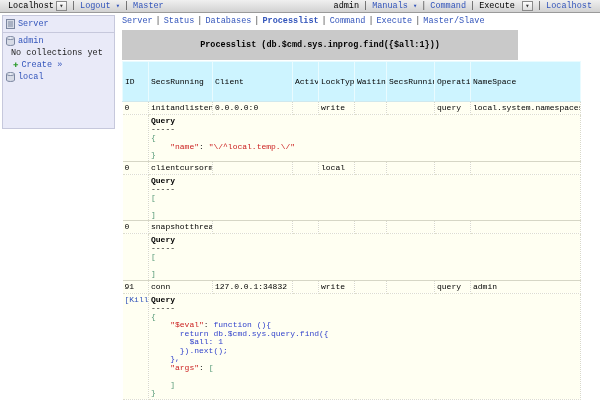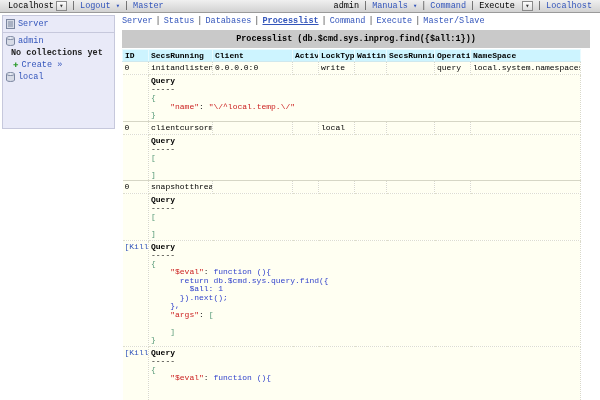--- a/index.html
+++ b/index.html
@@ -29,40 +29,40 @@
 
   
   .page { position:relative; }
   .sidebar {
     position:absolute; left:2px; top:2px; width:113px; min-height:114px;
     background:#e9eaf8; border:1px solid #c6c8dc; padding:2px 0 6px 0;
     font-size:8.5px;
   }
   .sb-item { padding:1px 3px; white-space:nowrap; display:flex; align-items:center; gap:3px; }
   .sb-divider { border-top:1px solid #c6c8dc; margin:2px 0; }
-  .sb-note { color:#222; padding:1px 3px 1px 8px; white-space:nowrap;font-weight:bold; }
+  .sb-note { color:#222; padding:1px 3px 1px 8px; white-space:nowrap; }
   .sb-create { padding:1px 3px 1px 10px; display:flex; align-items:center; gap:3px; }
   .plus-glyph { color:#2f9e2f; font-weight:bold; font-size:9px; line-height:8px; }
   .sb-icon { flex:0 0 auto; }
 
   .content { margin-left:122px; padding-top:2px; }
   .nav { font-size:8.5px; margin:1px 0 4px 0; white-space:nowrap; }
   .nav-sep { color:#444; margin:0 3px; }
-  .nav-link.active { font-weight:bold; text-decoration:underline; }
+  .nav-link.active { font-weight:bold; }
 
   .title-bar {
-    width:468px; background:#c9c9c9; text-align:center;
-    font-size:8.5px; font-weight:bold; padding:4px 0; color:#000;
+    width:396px; background:#c9c9c9; text-align:center;
+    font-size:8.5px; font-weight:bold; padding:10px 0; color:#000;
   }
 
   
   table.grid { border-collapse:collapse; width:458px; table-layout:fixed; margin-top:1px; }
   table.grid th {
-    background:#cdf4ff; font-weight:bold; text-align:left;
-    font-size:8px; padding:1px 2px; border:1px solid #e9fbff; border-bottom:1px solid #cfe8ee;
+    background:#cdf4ff; font-weight:normal; text-align:left;
+    font-size:8px; padding:15px 2px; border:1px solid #e9fbff; border-bottom:1px solid #cfe8ee;
     overflow:hidden; white-space:nowrap;
   }
   table.grid td {
     background:#fffff2; font-size:8px; padding:1px 2px; vertical-align:top;
     border-right:1px dotted #d9d9c9; border-bottom:1px dotted #ddddcd;
     overflow:hidden; white-space:nowrap;
   }
   tr.info-row td { border-top:1px solid #d6d6c6; height:13px; }
   td.query-cell { padding:1px 2px 3px 2px; }
   .query-label { font-weight:bold; font-size:8px; color:#000; }
@@ -235,20 +235,31 @@
             <td class="kill-cell"></td>
             <td class="query-cell" colspan="8">
               <div class="query-label">Query</div>
               <div class="query-dash">-----</div>
               <pre class="query-json"><span class="c-b">[</span>
 <span class="c-p"></span>
 <span class="c-b">]</span>
 </pre>
             </td>
           </tr>
+          <tr class="info-row">
+            <td>91</td>
+            <td>conn</td>
+            <td>127.0.0.1:34832</td>
+            <td>&nbsp;</td>
+            <td>write</td>
+            <td>&nbsp;</td>
+            <td>&nbsp;</td>
+            <td>query</td>
+            <td>admin</td>
+          </tr>
           <tr class="query-row">
             <td class="kill-cell"><a class="kill-link">[Kill]</a></td>
             <td class="query-cell" colspan="8">
               <div class="query-label">Query</div>
               <div class="query-dash">-----</div>
               <pre class="query-json"><span class="c-b">{</span>
 <span class="c-p">    </span><span class="c-k">"$eval"</span><span class="c-p">: </span><span class="c-f">function (){</span>
 <span class="c-f">      return db.$cmd.sys.query.find({</span>
 <span class="c-f">        $all: 1</span>
 <span class="c-f">      }).next();</span>

